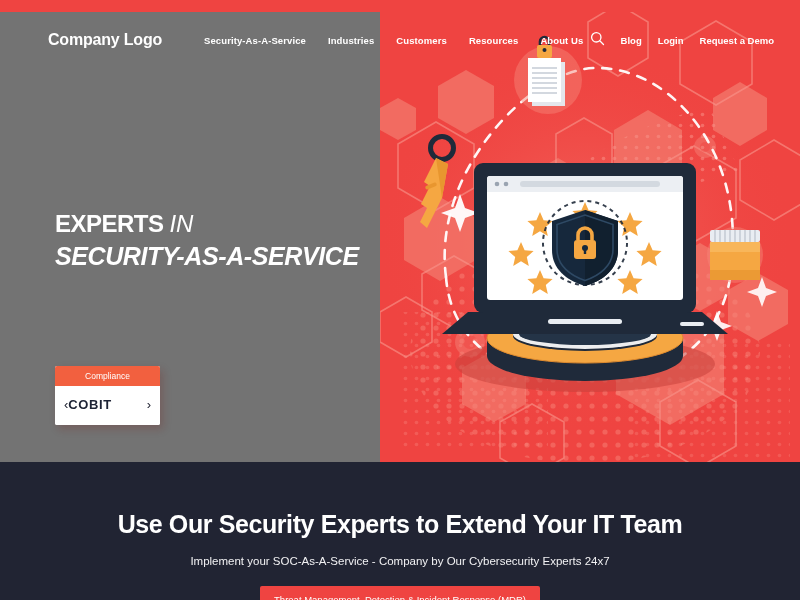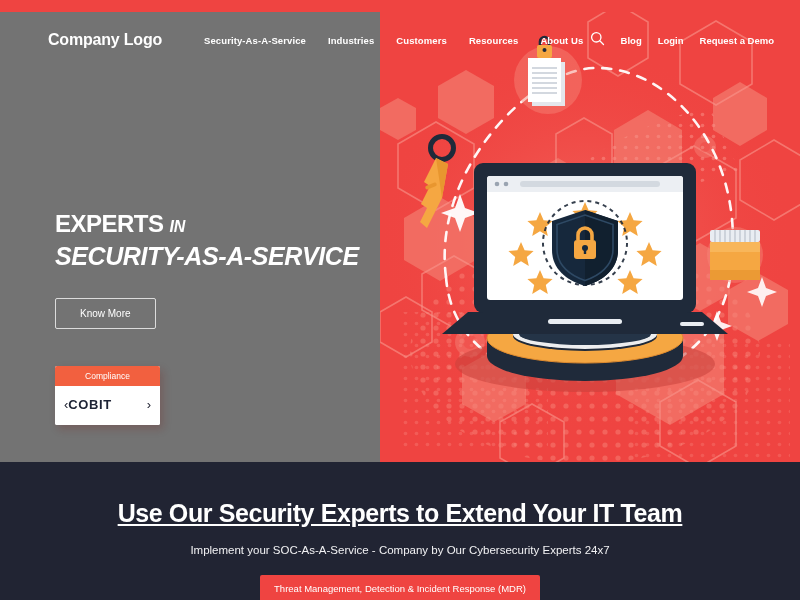--- a/index.html
+++ b/index.html
@@ -49,21 +49,21 @@
 
   
   .hero-copy { position: absolute; left: 55px; top: 200px; z-index: 30; }
   .headline { white-space: nowrap; line-height: 1.0; }
   .h-line1 { margin-bottom: 8px; }
   .h-big {
     color: #fff; font-size: 24px; font-weight: bold;
     letter-spacing: -0.5px;
   }
   .h-small {
-    color: #fff; font-size: 16px; font-weight: bold;
+    color: #fff; font-size: 24px; font-weight: normal;
     font-style: italic; letter-spacing: -0.3px; margin-left: 6px;
   }
   .h-line2 {
     color: #fff; font-size: 25px; font-weight: bold;
     font-style: italic; letter-spacing: -0.4px; white-space: nowrap;
   }
 
   .know-more {
     display: inline-block; margin-top: 29px;
     padding: 9px 24px;
@@ -98,21 +98,21 @@
   }
 
   
   .band {
     position: absolute; left: 0; top: 462px; width: 800px; height: 138px;
     background: #212433;
     text-align: center;
   }
   .band-title {
     color: #fff; font-size: 25px; font-weight: bold;
-    letter-spacing: -0.4px; padding-top: 37px; white-space: nowrap; text-decoration: underline;
+    letter-spacing: -0.4px; padding-top: 48px; white-space: nowrap;
   }
   .band-sub {
     color: #f2f2f4; font-size: 11.5px; font-weight: normal;
     margin-top: 16px; white-space: nowrap;
   }
   .band-cta {
     display: inline-block; margin-top: 19px;
     background: #ef4441; color: #fff;
     font-size: 9.5px; font-weight: normal;
     padding: 8px 14px 9px; border: none; border-radius: 2px;
@@ -329,21 +329,20 @@
     </nav>
 
     <div class="hero-copy">
       <div class="headline">
         <div class="h-line1">
           <span class="h-big">EXPERTS</span><span class="h-small">IN</span>
         </div>
         <div class="h-line2">SECURITY-AS-A-SERVICE</div>
       </div>
 
-      <button class="know-more">Know More</button>
     </div>
 
     <div class="compliance">
       <div class="compliance-head">Compliance</div>
       <div class="compliance-body">
         <span class="comp-arrow">‹</span>
         <span class="comp-value">COBIT</span>
         <span class="comp-arrow">›</span>
       </div>
     </div>

